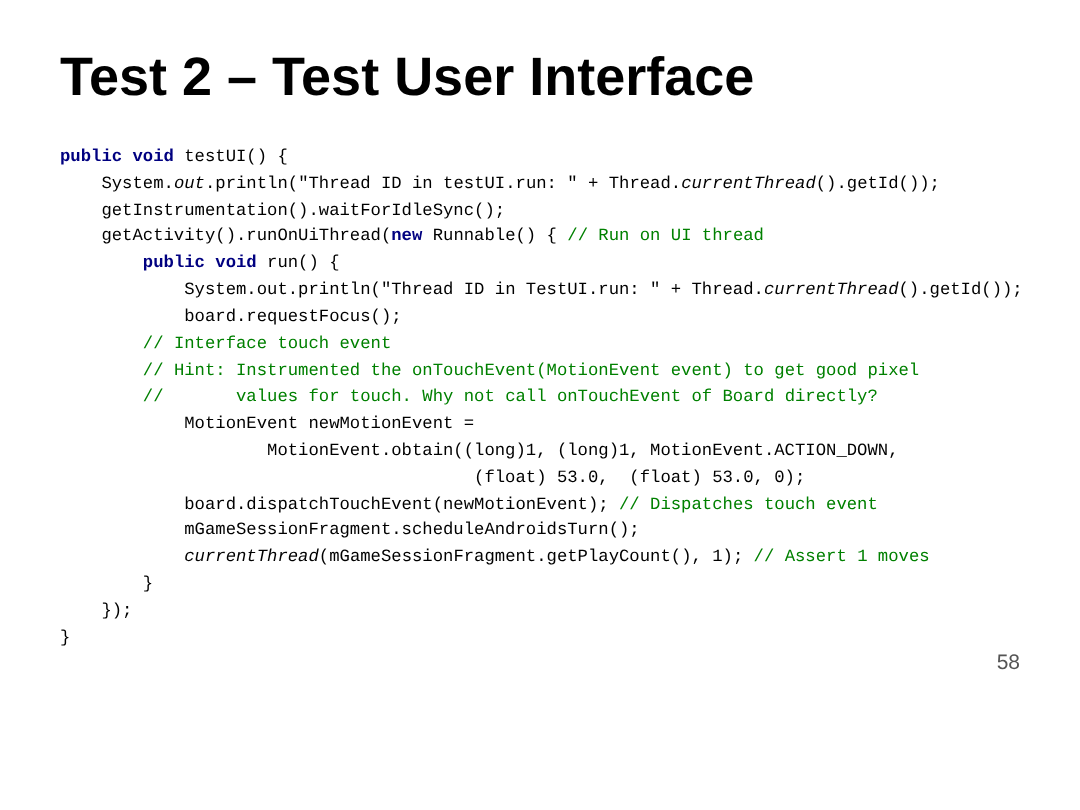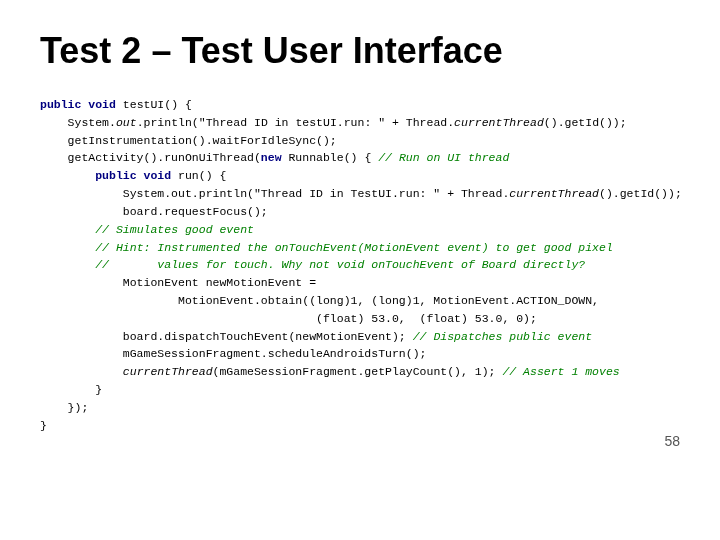--- a/index.html
+++ b/index.html
@@ -36,21 +36,20 @@
       white-space: pre;
     }
 
     .code-block .kw {
       color: #000080;
       font-weight: bold;
     }
 
     .code-block .cm {
       color: #008000;
-      font-style: italic;
       text-align: center;
     }
 
     .code-block .italic {
       font-style: italic;
     }
 
     .page-number {
       position: absolute;
       bottom: 34px;
@@ -67,27 +66,27 @@
 
   <div class="slide-title">Test 2 – Test User Interface</div>
 
   <div class="code-block"><span class="kw">public void</span> testUI() {
     System.<span class="italic">out</span>.println(<span style="color:#000;">"Thread ID in testUI.run: " + Thread.</span><span class="italic">currentThread</span>().getId());
     getInstrumentation().waitForIdleSync();
     getActivity().runOnUiThread(<span class="kw">new</span> Runnable() { <span class="cm">// Run on UI thread</span>
         <span class="kw">public void</span> run() {
             System.out.println(<span style="color:#000;">"Thread ID in TestUI.run: " + Thread.</span><span class="italic">currentThread</span>().getId());
             board.requestFocus();
-        <span class="cm">// Simulates good event</span>
+        <span class="cm">// Interface touch event</span>
         <span class="cm">// Hint: Instrumented the onTouchEvent(MotionEvent event) to get good pixel</span>
-        <span class="cm">//       values for touch. Why not void onTouchEvent of Board directly?</span>
+        <span class="cm">//       values for touch. Why not call onTouchEvent of Board directly?</span>
             MotionEvent newMotionEvent =
                     MotionEvent.obtain((long)1, (long)1, MotionEvent.ACTION_DOWN,
                                         (float) 53.0,  (float) 53.0, 0);
-            board.dispatchTouchEvent(newMotionEvent); <span class="cm">// Dispatches public event</span>
+            board.dispatchTouchEvent(newMotionEvent); <span class="cm">// Dispatches touch event</span>
             mGameSessionFragment.scheduleAndroidsTurn();
             <span class="italic">currentThread</span>(mGameSessionFragment.getPlayCount(), 1); <span class="cm">// Assert 1 moves</span>
         }
     });
 }</div>
 
   <div class="page-number">58</div>
 
 </div>
 

